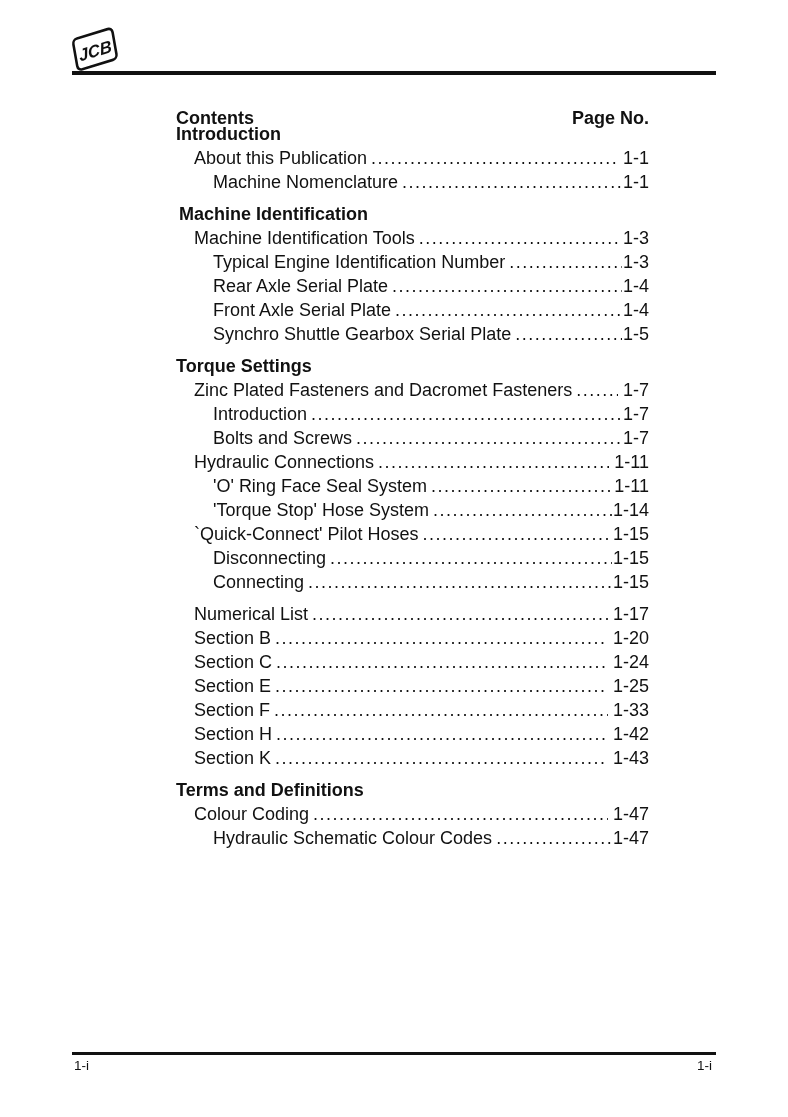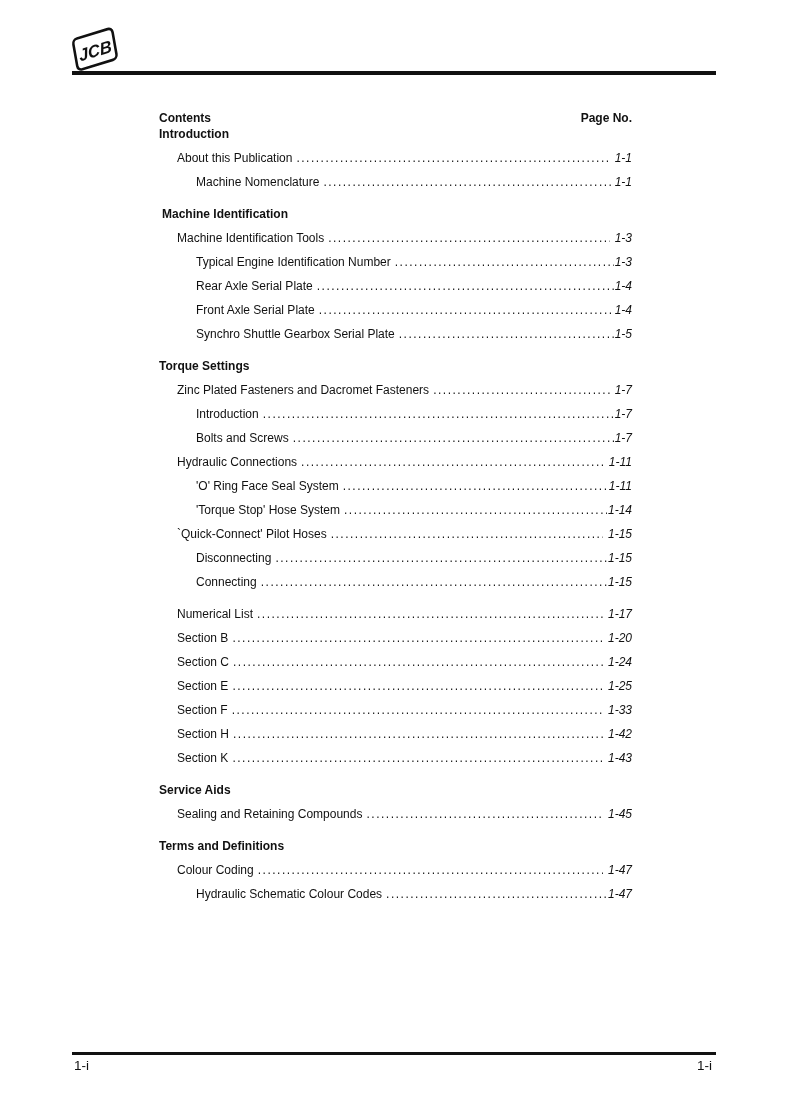--- a/index.html
+++ b/index.html
@@ -40,24 +40,24 @@
     left: 72px;
     top: 71px;
     width: 644px;
     height: 4px;
     background: #111111;
   }
 
   
   .toc {
     position: absolute;
-    left: 159px;
+    left: 176px;
     top: 110px;
     width: 473px;
-    font-size: 12px;
+    font-size: 18px;
     line-height: 16px;
   }
   .toc-head {
     display: flex;
     justify-content: space-between;
     font-weight: bold;
     height: 16px;
   }
   .toc-section { margin-top: 16px; }
   .toc-section:first-child { margin-top: 0; }
@@ -81,21 +81,21 @@
     overflow: hidden;
     margin-left: 4px;
     min-width: 12px;
   }
   .toc-row.lvl1 .dots { margin-right: 5px; }
   .toc-row.lvl2 .dots { margin-right: 1px; }
   .toc-row .dots::before {
     content: "........................................................................................................................................................................";
     letter-spacing: 1.5px;
   }
-  .toc-row .pg { flex: 0 0 auto; text-align: right; font-style: italic; }
+  .toc-row .pg { flex: 0 0 auto; text-align: right; }
 
   
   .footer-rule {
     position: absolute;
     left: 72px;
     top: 1052px;
     width: 644px;
     height: 3px;
     background: #111111;
   }
@@ -252,28 +252,20 @@
             <span class="dots"></span>
             <span class="pg">1-42</span>
           </div>
           <div class="toc-row lvl1">
             <span class="lbl">Section K</span>
             <span class="dots"></span>
             <span class="pg">1-43</span>
           </div>
         </div>
         <div class="toc-section">
-          <div class="toc-section-title">Service Aids</div>
-          <div class="toc-row lvl1">
-            <span class="lbl">Sealing and Retaining Compounds</span>
-            <span class="dots"></span>
-            <span class="pg">1-45</span>
-          </div>
-        </div>
-        <div class="toc-section">
           <div class="toc-section-title">Terms and Definitions</div>
           <div class="toc-row lvl1">
             <span class="lbl">Colour Coding</span>
             <span class="dots"></span>
             <span class="pg">1-47</span>
           </div>
           <div class="toc-row lvl2">
             <span class="lbl">Hydraulic Schematic Colour Codes</span>
             <span class="dots"></span>
             <span class="pg">1-47</span>

